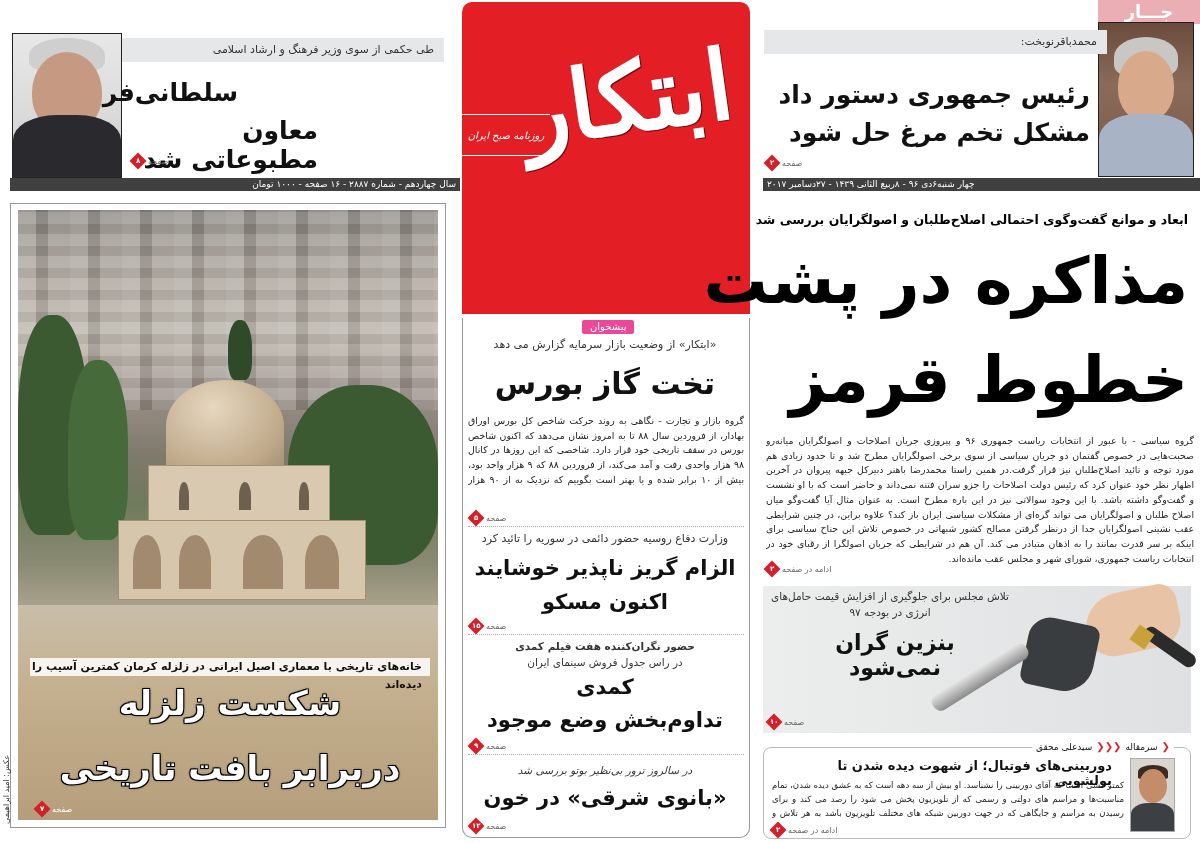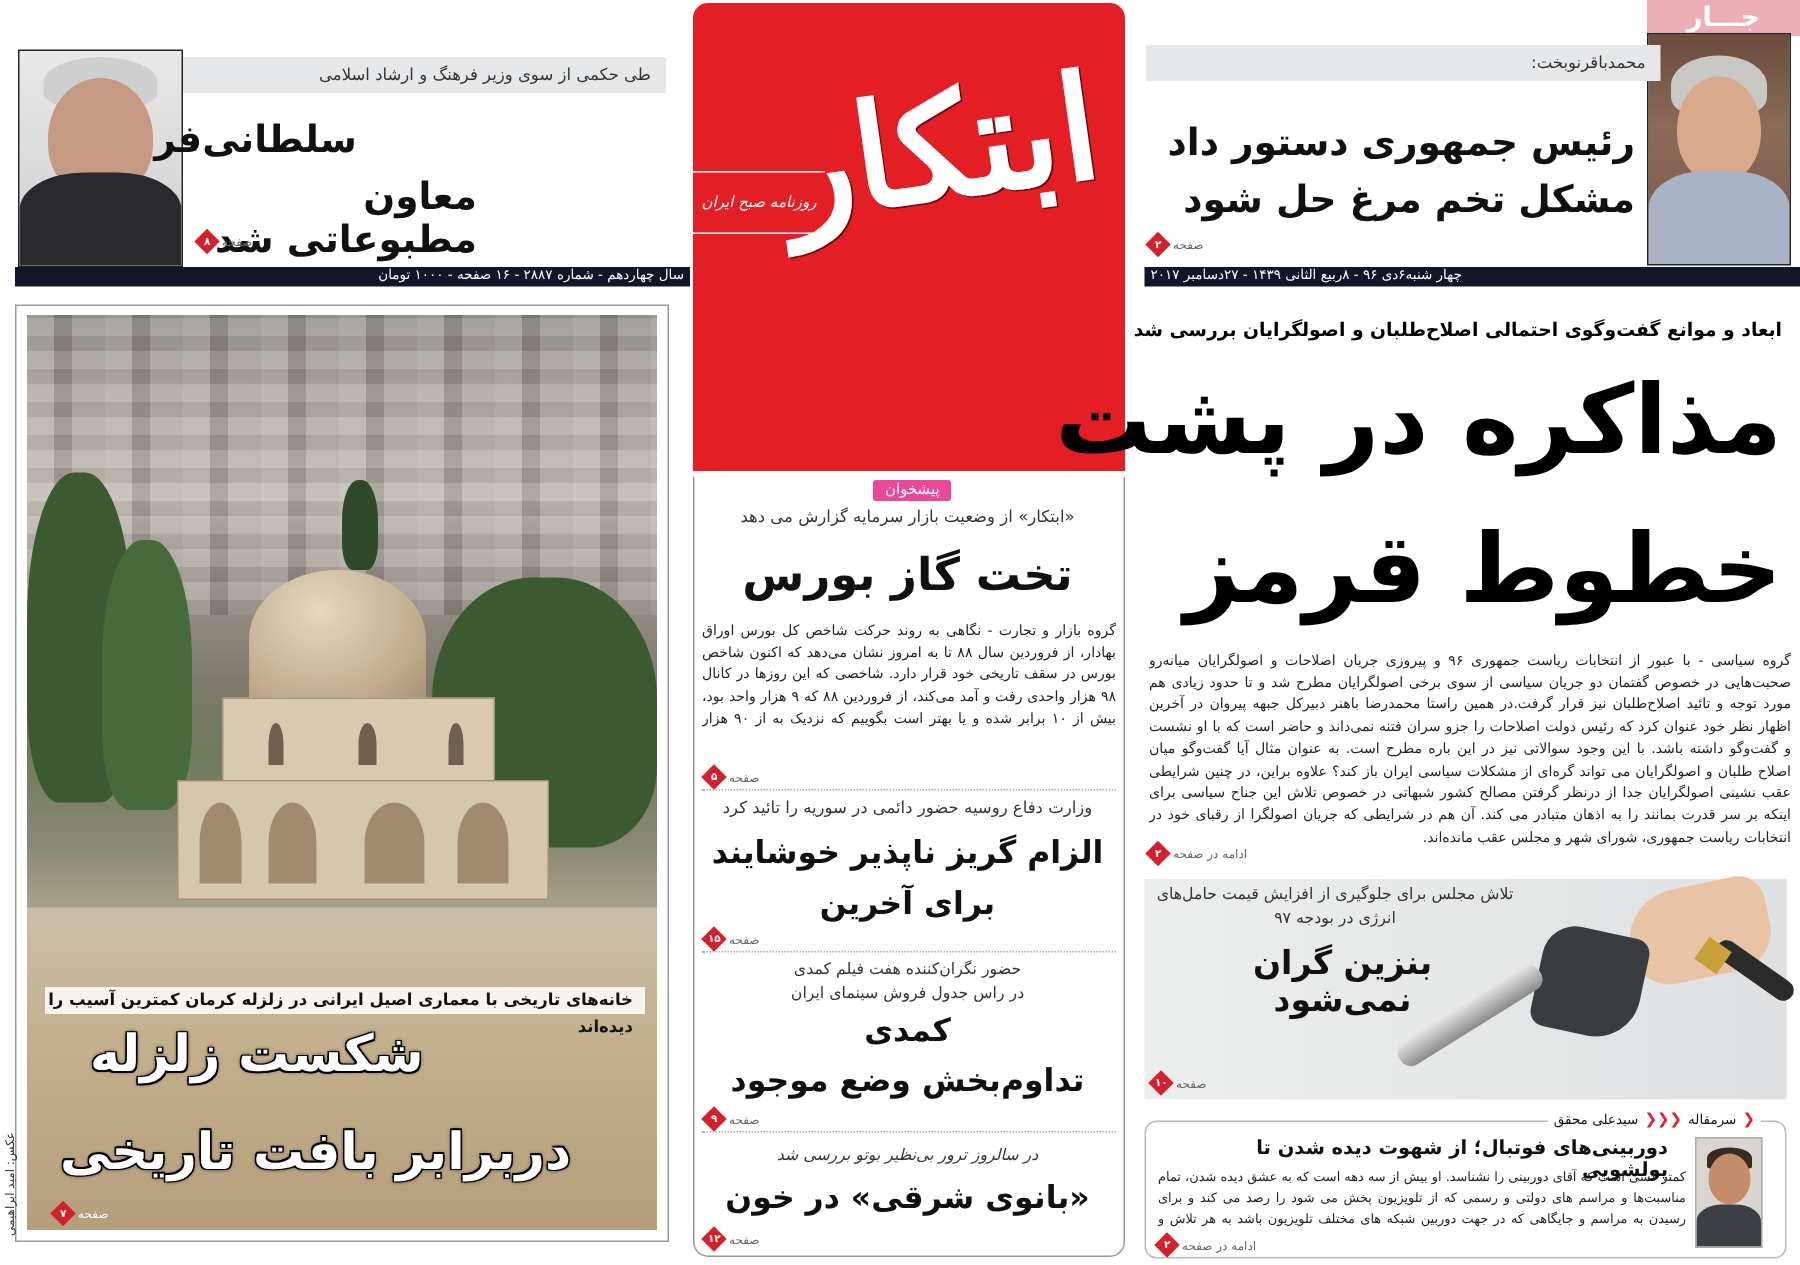--- a/index.html
+++ b/index.html
@@ -12,21 +12,21 @@
   .portrait .face { position: absolute; left: 50%; transform: translateX(-50%); border-radius: 50% 50% 45% 45%; }
   .portrait .hair { position: absolute; left: 50%; transform: translateX(-50%); border-radius: 50% 50% 30% 30%; }
   .portrait .body { position: absolute; left: 0; right: 0; bottom: 0; border-radius: 40% 40% 0 0; }
 
   .kicker-box { position: absolute; background: #e6e7e9; height: 24px; font-size: 11px; color: #333; line-height: 24px; padding: 0 10px; text-align: right; }
   .headline-xl { position: absolute; font-weight: bold; text-align: right; color: #111; }
   .page-ref { position: absolute; display: flex; align-items: center; gap: 4px; font-size: 8px; color: #666; direction: ltr; }
   .page-ref .dia { width: 12px; height: 12px; background: #d3202a; transform: rotate(45deg); display: inline-flex; align-items: center; justify-content: center; }
   .page-ref .dia span { transform: rotate(-45deg); color: #fff; font-size: 7px; font-weight: bold; }
 
-  .redbar { position: absolute; height: 13px; background: #0f172a; color: #fff; font-size: 9px; line-height: 13px; padding: 0 4px; white-space: nowrap; overflow: hidden; }
+  .redbar { position: absolute; height: 13px; background: #404040; color: #fff; font-size: 9px; line-height: 13px; padding: 0 4px; white-space: nowrap; overflow: hidden; }
 
   
   .logo { position: absolute; left: 462px; top: 2px; width: 288px; height: 312px; background: #e31e25; border-radius: 10px 10px 0 0; overflow: hidden; }
   .logo-script { position: absolute; color: #fff; font-family: "DejaVu Serif", serif; font-weight: bold; text-shadow: 1px 1px 0 #6a0a0d; }
   .logo-tag { position: absolute; left: 0; top: 112px; width: 88px; height: 42px; border-top: 1px solid #fff; border-bottom: 1px solid #fff; color: #fff; font-size: 10px; font-style: italic; text-align: center; line-height: 42px; }
 
   
   .center-box { position: absolute; left: 462px; top: 318px; width: 288px; height: 520px; border: 1px solid #999; border-top: none; border-radius: 0 0 10px 10px; }
   .tag-red { position: absolute; background: #ec4899; color: #fff; font-size: 10px; padding: 0 8px; height: 14px; line-height: 14px; border-radius: 2px; }
   .center-kicker { position: absolute; font-size: 11px; color: #333; text-align: center; }
@@ -42,21 +42,21 @@
       repeating-linear-gradient(90deg, rgba(255,255,255,.18) 0 18px, rgba(0,0,0,.08) 18px 30px, rgba(255,255,255,.12) 30px 52px),
       repeating-linear-gradient(0deg, rgba(0,0,0,.06) 0 10px, rgba(255,255,255,.1) 10px 22px); }
   .tree { position: absolute; background: #3c5a32; border-radius: 45% 45% 30% 30%; }
   .dome { position: absolute; left: 148px; top: 170px; width: 118px; height: 92px; background: radial-gradient(ellipse at 40% 30%, #e6d7c0, #bfa98a 70%, #a38d70); border-radius: 50% 50% 8% 8%; }
   .drum { position: absolute; left: 130px; top: 255px; width: 182px; height: 58px; background: #d8c9b0; border: 1px solid #a5937a; }
   .base { position: absolute; left: 100px; top: 310px; width: 248px; height: 80px; background: #d6c6ac; border: 1px solid #a38f74; }
   .arch { position: absolute; background: #6e604f; border-radius: 50% 50% 0 0; }
   .ground { position: absolute; left: 0; right: 0; top: 395px; bottom: 0; background: linear-gradient(180deg, #c9bea9, #c4b08e 40%, #b59e7c); }
 
   .photo-kicker { position: absolute; left: 30px; top: 658px; width: 400px; height: 18px; background: rgba(255,255,255,.85); font-size: 11px; font-weight: bold; text-align: right; line-height: 18px; padding-right: 8px; }
-  .photo-head { position: absolute; color: #fff; font-weight: bold; text-align: left; text-shadow: 0 0 3px #000, 1px 1px 0 #000, -1px -1px 0 #000, 1px -1px 0 #000, -1px 1px 0 #000; }
+  .photo-head { position: absolute; color: #fff; font-weight: bold; text-align: center; text-shadow: 0 0 3px #000, 1px 1px 0 #000, -1px -1px 0 #000, 1px -1px 0 #000, -1px 1px 0 #000; }
   .photo-credit { position: absolute; left: 2px; top: 755px; width: 14px; height: 75px; font-size: 8px; writing-mode: vertical-rl; transform: rotate(180deg); color: #333; }
 
   
   .rc-kicker { position: absolute; right: 12px; top: 212px; font-size: 12.5px; font-weight: bold; color: #000000; }
   .giant { position: absolute; right: 12px; font-weight: 900; color: #000; text-align: right; letter-spacing: -1px; font-family: "DejaVu Sans", sans-serif; }
 
   .gas-box { position: absolute; left: 763px; top: 586px; width: 428px; height: 147px; background: linear-gradient(90deg, #eceded, #dfe0e1); }
   .gas-kicker { position: absolute; font-size: 10.5px; color: #333; text-align: center; }
   .gas-head { position: absolute; font-size: 22px; font-weight: bold; color: #111; }
   .nozzle-hose { position: absolute; left: 1140px; top: 640px; width: 60px; height: 14px; background: #2b2b2b; transform: rotate(35deg); border-radius: 7px; }
@@ -127,30 +127,30 @@
 <div class="page-ref" style="left:470px; top:512px;">
   <span class="dia">
       <span>۵</span>
     </span>
   <span>صفحه</span>
 </div>
 <div class="dotted" style="left:468px; top:526px; width:276px;"></div>
 
 <div class="center-kicker" style="left:470px; top:532px; width:270px;">وزارت دفاع روسیه حضور دائمی در سوریه را تائید کرد</div>
 <div class="center-head" style="left:470px; top:556px; width:270px; font-size:21px;">الزام گریز ناپذیر خوشایند</div>
-<div class="center-head" style="left:470px; top:590px; width:270px; font-size:21px;">برای آخرین</div>
+<div class="center-head" style="left:470px; top:590px; width:270px; font-size:21px;">اکنون مسکو</div>
 <div class="page-ref" style="left:470px; top:620px;">
   <span class="dia">
       <span>۱۵</span>
     </span>
   <span>صفحه</span>
 </div>
 <div class="dotted" style="left:468px; top:634px; width:276px;"></div>
 
-<div class="center-kicker" style="left:470px; top:640px; width:270px; font-size:10.5px;">حضور نگران‌کننده هفت فیلم کمدی</div>
+<div class="center-kicker" style="left:470px; top:640px; width:270px; font-size:10.5px;font-weight:bold;">حضور نگران‌کننده هفت فیلم کمدی</div>
 <div class="center-kicker" style="left:470px; top:656px; width:270px; font-size:10.5px;">در راس جدول فروش سینمای ایران</div>
 <div class="center-head" style="left:470px; top:675px; width:270px; font-size:21px;">کمدی</div>
 <div class="center-head" style="left:470px; top:708px; width:270px; font-size:21px;">تداوم‌بخش وضع موجود</div>
 <div class="page-ref" style="left:470px; top:740px;">
   <span class="dia">
       <span>۹</span>
     </span>
   <span>صفحه</span>
 </div>
 <div class="dotted" style="left:468px; top:754px; width:276px;"></div>

